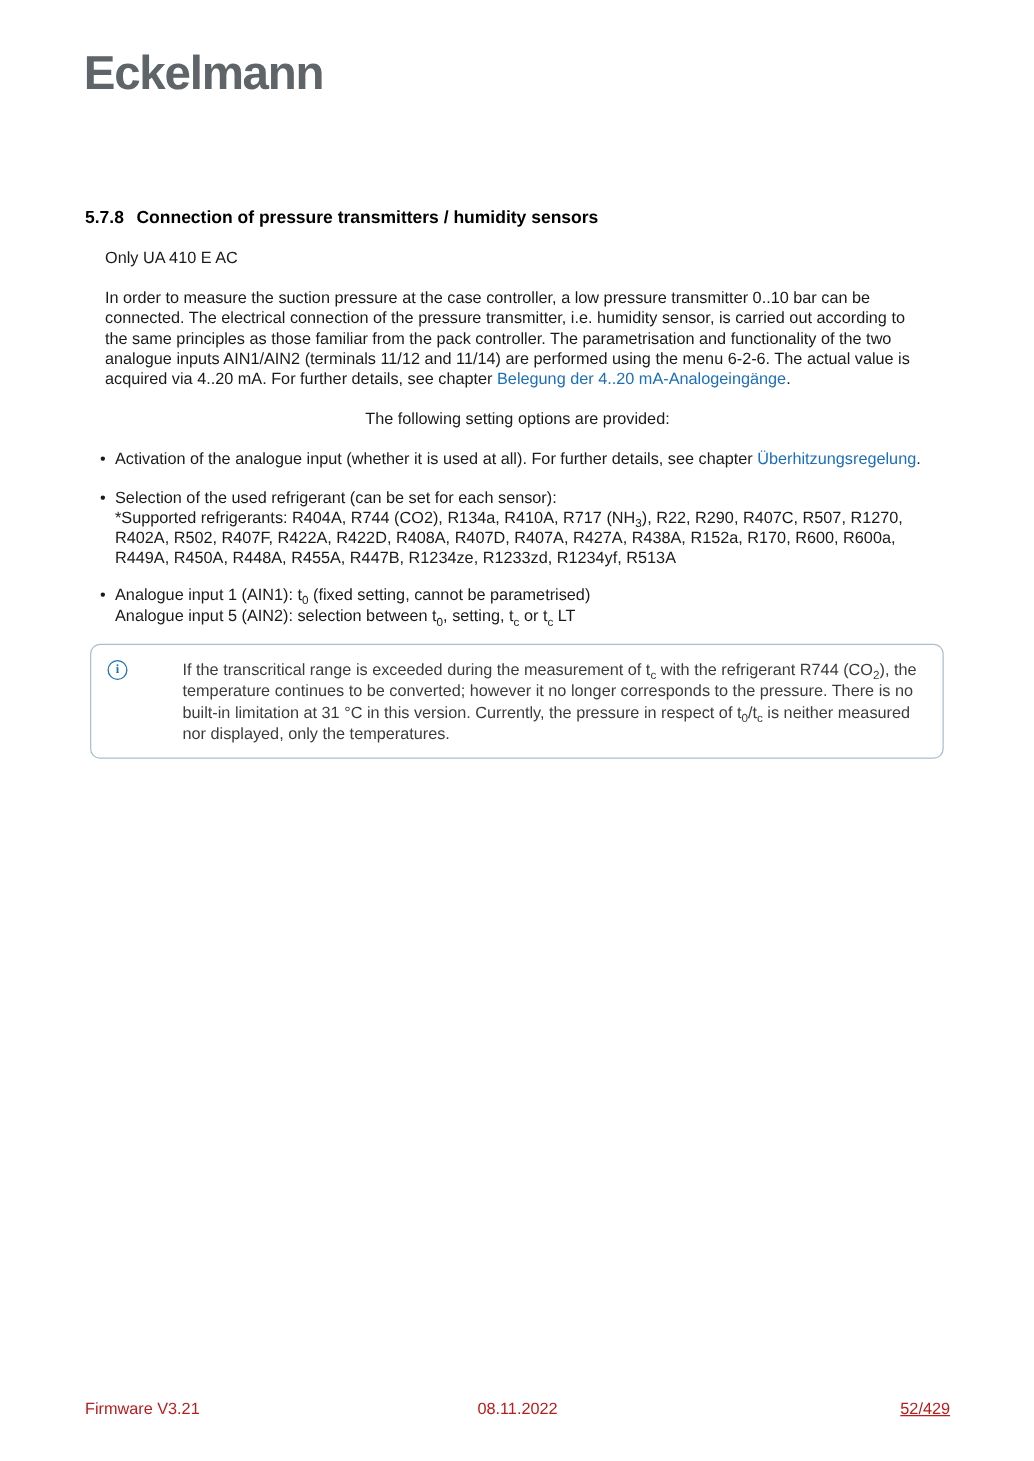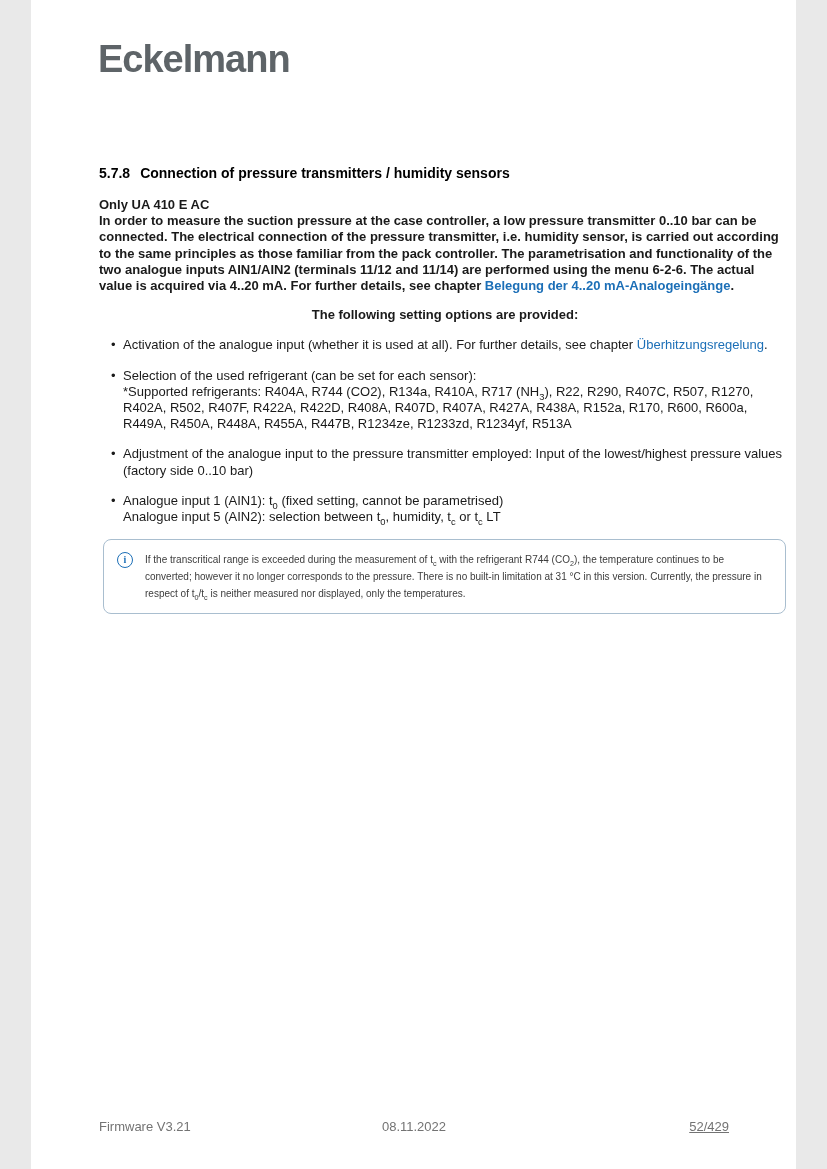--- a/index.html
+++ b/index.html
@@ -1,18 +1,18 @@
 <!DOCTYPE html>
 <html style="--link: #1c6fb7; --logo_gray: #5e6468; --note_border: #a9becf; --info_icon: #1c6fb7; --note_text: #3c3c3c; --text: #1a1a1a;"><head>
 <meta charset="utf-8">
 <style>
   html,body{margin:0;padding:0;background:#e9e9e9;}
   .page{
     position:relative;
-    width:765px;height:1169px;
+    width:827px;height:1169px;
     margin:0 auto;
     background:#ffffff;
     font-family:"Liberation Sans","DejaVu Sans",sans-serif;
     color:var(--text,#1a1a1a);
     overflow:hidden;
   }
   .logo{
     position:absolute;left:67px;top:38px;
     font-size:38px;font-weight:700;
     letter-spacing:-1px;
@@ -20,21 +20,21 @@
   }
   .content{
     position:absolute;left:68px;top:137px;width:692px;
     font-size:13px;line-height:16.2px;
   }
   h2.section-heading{
     margin:0 0 15px 0;
     font-size:14px;line-height:17px;font-weight:700;color:#000;
   }
   h2 .sec-num{display:inline-block;margin-right:10px;margin-top:28px;}
-  p{margin:0;font-weight:bold;}
+  p{margin:16px;}
   a.doclink{
     color:var(--link,#1c6fb7);
     text-decoration:none;
     cursor:pointer;
   }
   .lead{margin-top:13px;text-align:center;}
   ul.options{
     margin:5px 0 0 0;padding:0;list-style:none;
   }
   ul.options li{
@@ -65,26 +65,27 @@
     margin-top:1px;
     border:1.5px solid var(--info_icon,#1c6fb7);
     border-radius:50%;
     color:var(--info_icon,#1c6fb7);
     font-size:10px;font-weight:700;
     line-height:14px;text-align:center;
     font-family:"Liberation Serif","DejaVu Serif",serif;
   }
   .note-text{
     flex:1;
-    font-size:10px;line-height:17px;
+    font-size:13px;line-height:17px;
     color:var(--note_text,#3c3c3c);
+    margin-left:32px;
   }
   .footer{
     position:absolute;left:68px;right:67px;top:1119px;
-    font-size:13px;line-height:16px;color:#737373;
+    font-size:13px;line-height:16px;color:#b91c1c;
     display:flex;align-items:flex-start;
   }
   .footer .f-left{flex:1;text-align:left;}
   .footer .f-center{flex:1;text-align:center;}
   .footer .f-right{flex:1;text-align:right;text-decoration:underline;}
 </style>
 </head>
 <body>
 
 <div class="page">
@@ -105,25 +106,24 @@
 
     <ul class="options">
 
       <li><span>Activation of the analogue input (whether it is used at all). For further details, see chapter </span><a class="doclink">Überhitzungsregelung</a><span>.</span></li>
 
       <li>
         <div>Selection of the used refrigerant (can be set for each sensor):</div>
         <div><span>*Supported refrigerants: R404A, R744 (CO2), R134a, R410A, R717 (NH</span><sub>3</sub><span>), R22, R290, R407C, R507, R1270, R402A, R502, R407F, R422A, R422D, R408A, R407D, R407A, R427A, R438A, R152a, R170, R600, R600a, R449A, R450A, R448A, R455A, R447B, R1234ze, R1233zd, R1234yf, R513A</span></div>
       </li>
 
-      <li>Adjustment of the analogue input to the pressure transmitter employed: Input of the lowest/highest pressure values (factory side 0..10 bar)</li>
 
       <li>
         <div><span>Analogue input 1 (AIN1): t</span><sub>0</sub><span> (fixed setting, cannot be parametrised)</span></div>
-        <div><span>Analogue input 5 (AIN2): selection between t</span><sub>0</sub><span>, humidity, t</span><sub>c</sub><span> or t</span><sub>c</sub><span> LT</span></div>
+        <div><span>Analogue input 5 (AIN2): selection between t</span><sub>0</sub><span>, setting, t</span><sub>c</sub><span> or t</span><sub>c</sub><span> LT</span></div>
       </li>
 
     </ul>
 
     <div class="note-box">
       <span class="note-icon">i</span>
       <div class="note-text"><span>If the transcritical range is exceeded during the measurement of t</span><sub>c</sub><span> with the refrigerant R744 (CO</span><sub>2</sub><span>), the temperature continues to be converted; however it no longer corresponds to the pressure. There is no built-in limitation at 31 °C in this version. Currently, the pressure in respect of t</span><sub>0</sub><span>/t</span><sub>c</sub><span> is neither measured nor displayed, only the temperatures.</span></div>
     </div>
 
   </div>

